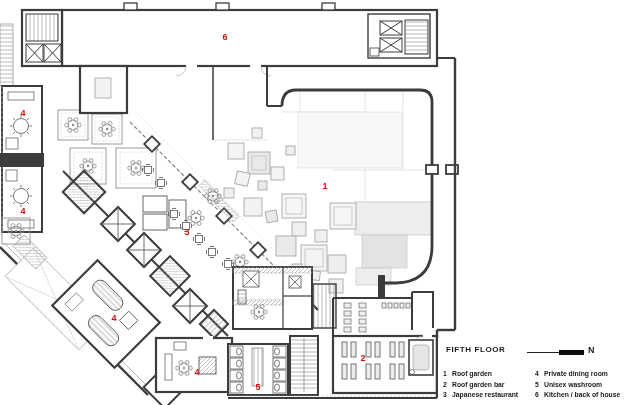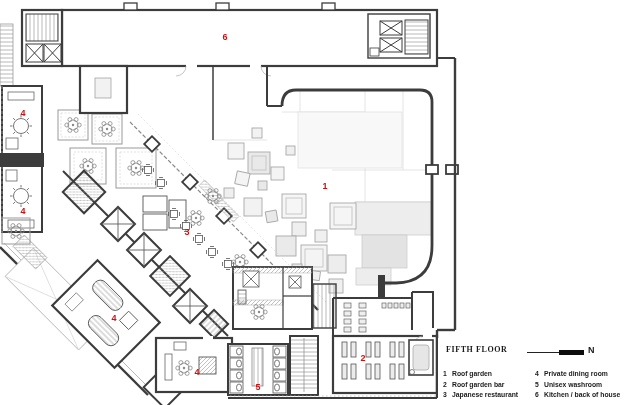--- a/index.html
+++ b/index.html
@@ -4,21 +4,21 @@
 <style>
   html,body{margin:0;padding:0;background:#fff;}
   .stage{position:relative;width:640px;height:405px;background:#ffffff;overflow:hidden;
          font-family:"Liberation Sans",sans-serif;}
   .plan-svg{position:absolute;left:0;top:0;}
   .labels-layer{position:absolute;left:0;top:0;width:640px;height:405px;pointer-events:none;}
   .room-num{position:absolute;transform:translate(-50%,-50%);
             color:var(--label-color,#cc1111);font-size:9px;font-weight:bold;line-height:1;}
   .legend{position:absolute;left:438px;top:338px;width:202px;height:67px;
           color:var(--legend-color,#1a1a1a);background:#fff;}
-  .lg-title{position:absolute;left:8px;top:7px;font-size:8px;font-weight:bold;letter-spacing:.6px;font-family:Liberation Serif, serif;}
+  .lg-title{position:absolute;left:8px;top:7px;font-size:8px;font-weight:bold;letter-spacing:.6px;}
   .n-line{position:absolute;left:89px;top:14px;width:32px;height:1px;background:#222;}
   .n-bar{position:absolute;left:121px;top:12px;width:25px;height:5px;background:#0d0d0d;}
   .n-char{position:absolute;left:150px;top:7px;font-size:9px;font-weight:bold;}
   .lg-col{position:absolute;top:28px;}
   .lg-col1{left:5px;width:90px;}
   .lg-col2{left:97px;width:105px;}
   .lg-row{height:10.5px;line-height:10.5px;white-space:nowrap;}
   .lg-num{display:inline-block;width:9px;font-size:6.8px;font-weight:bold;}
   .lg-label{font-size:6.8px;font-weight:bold;}
 </style>

